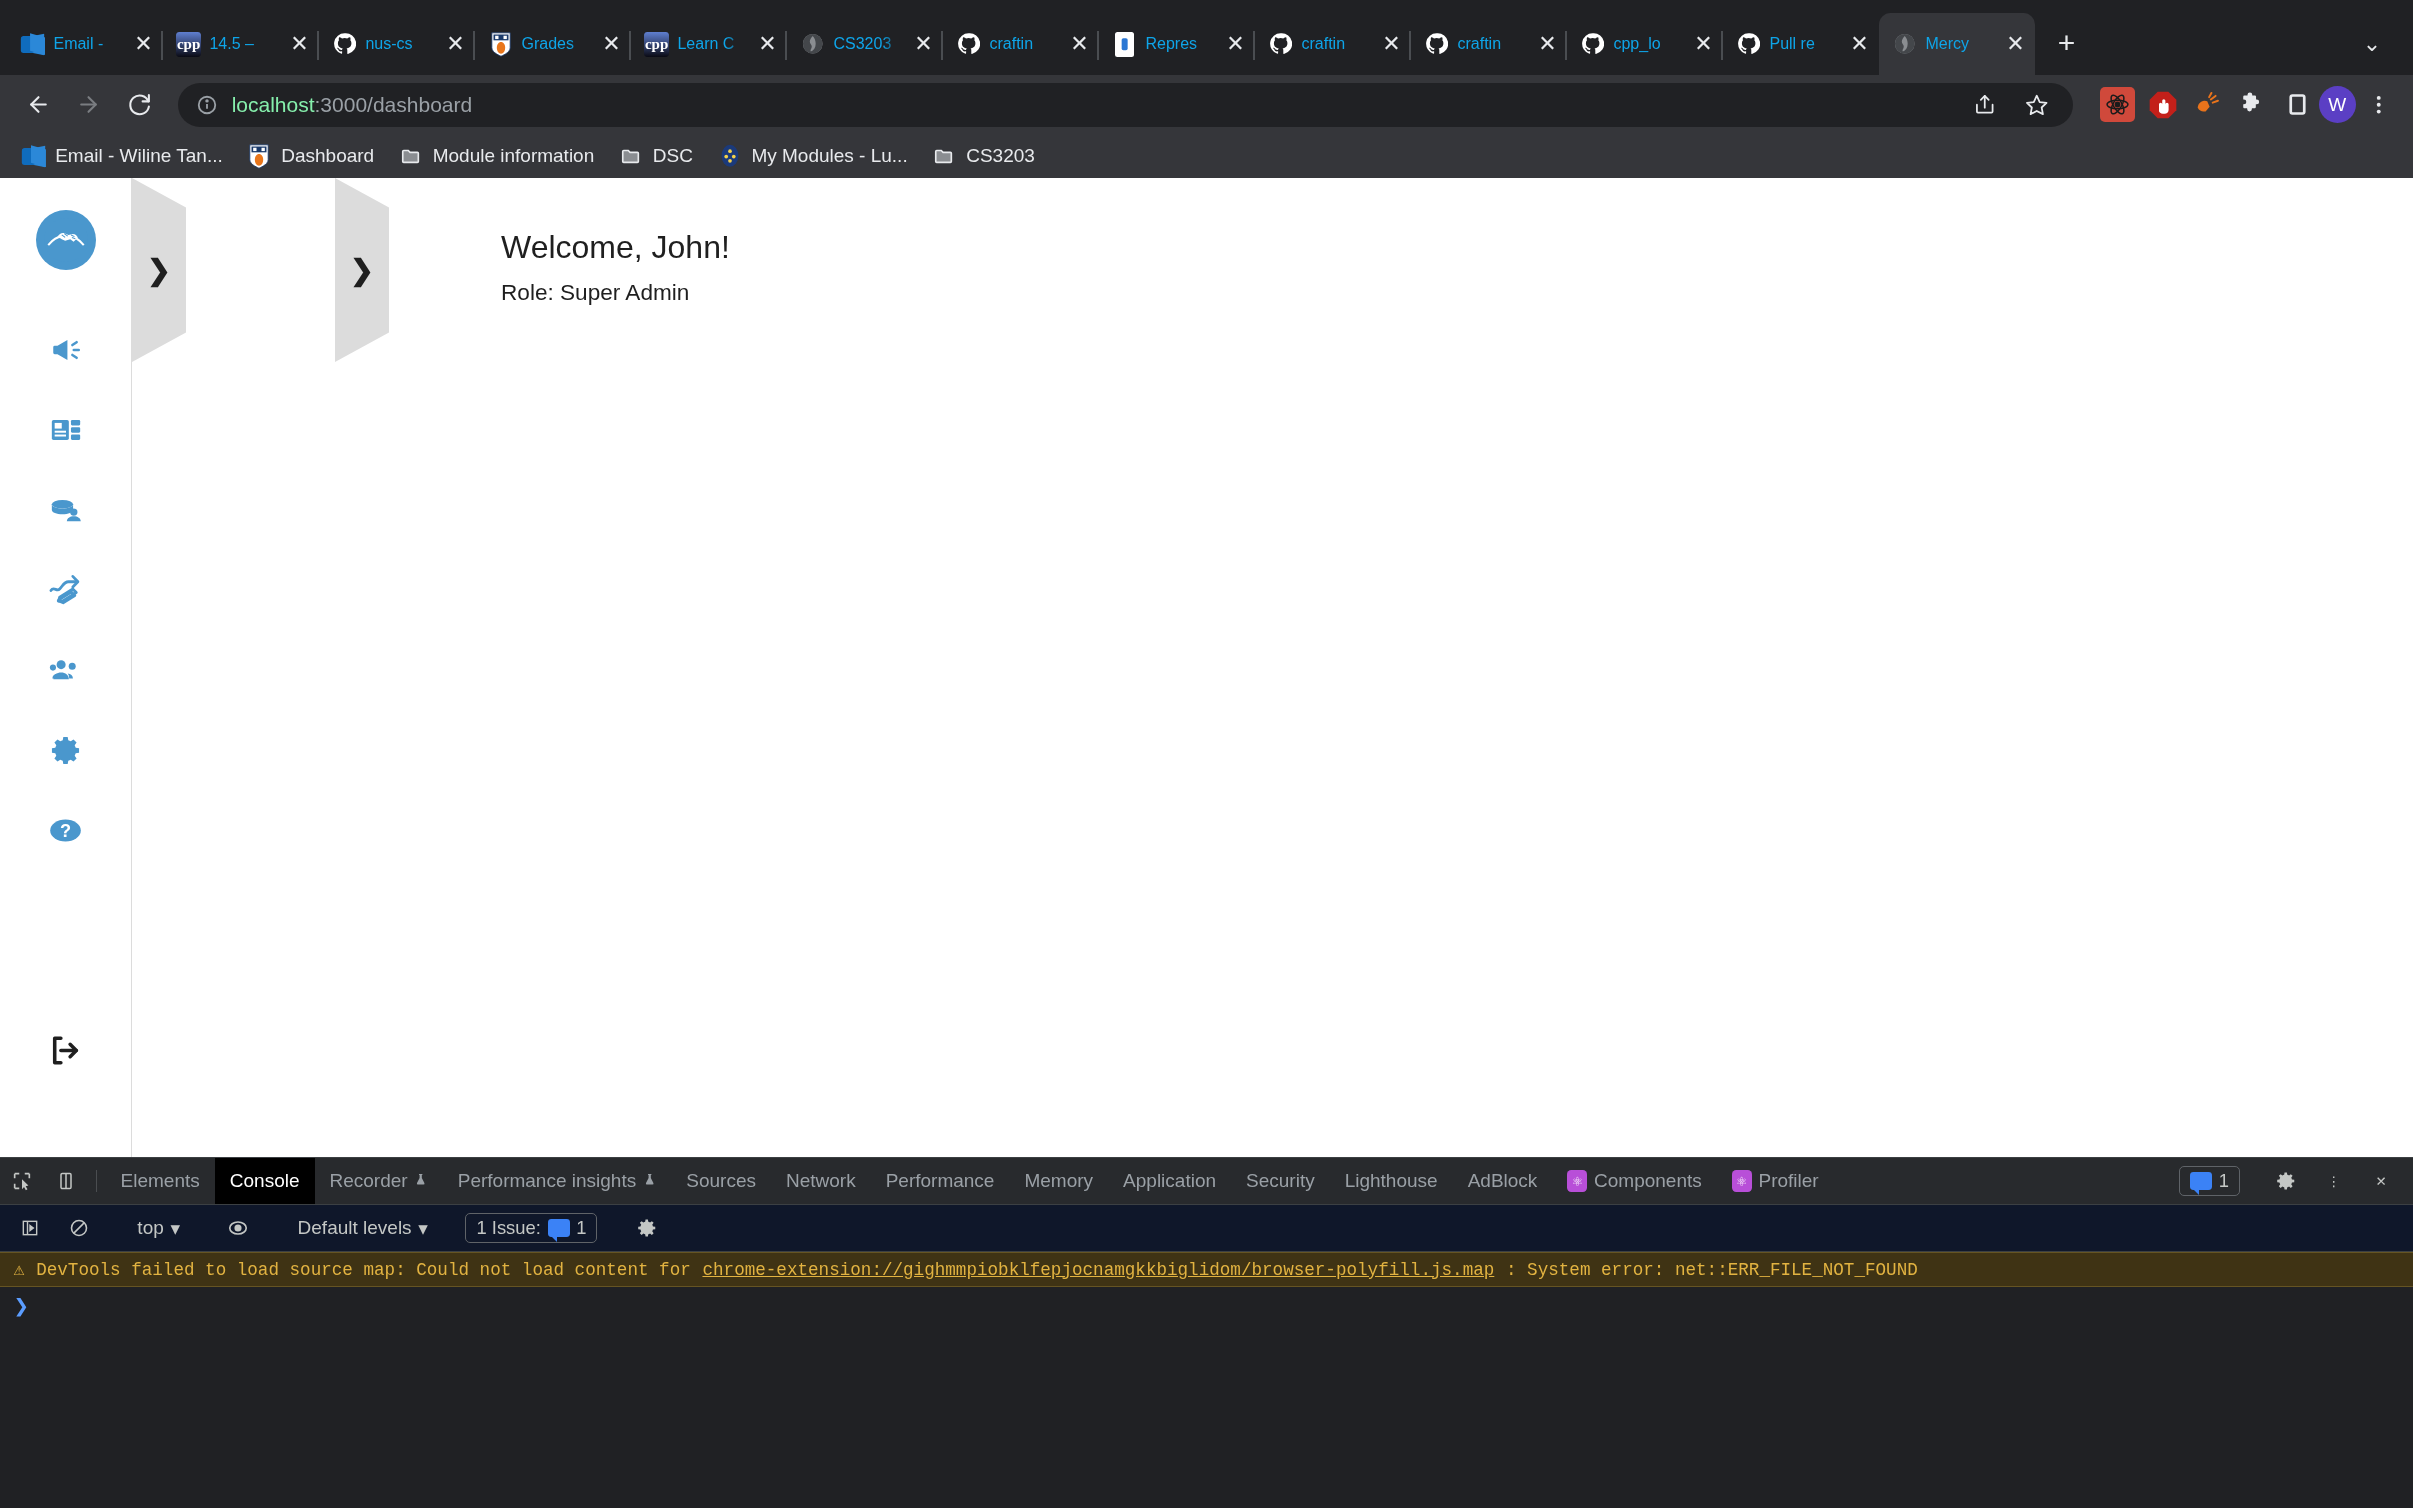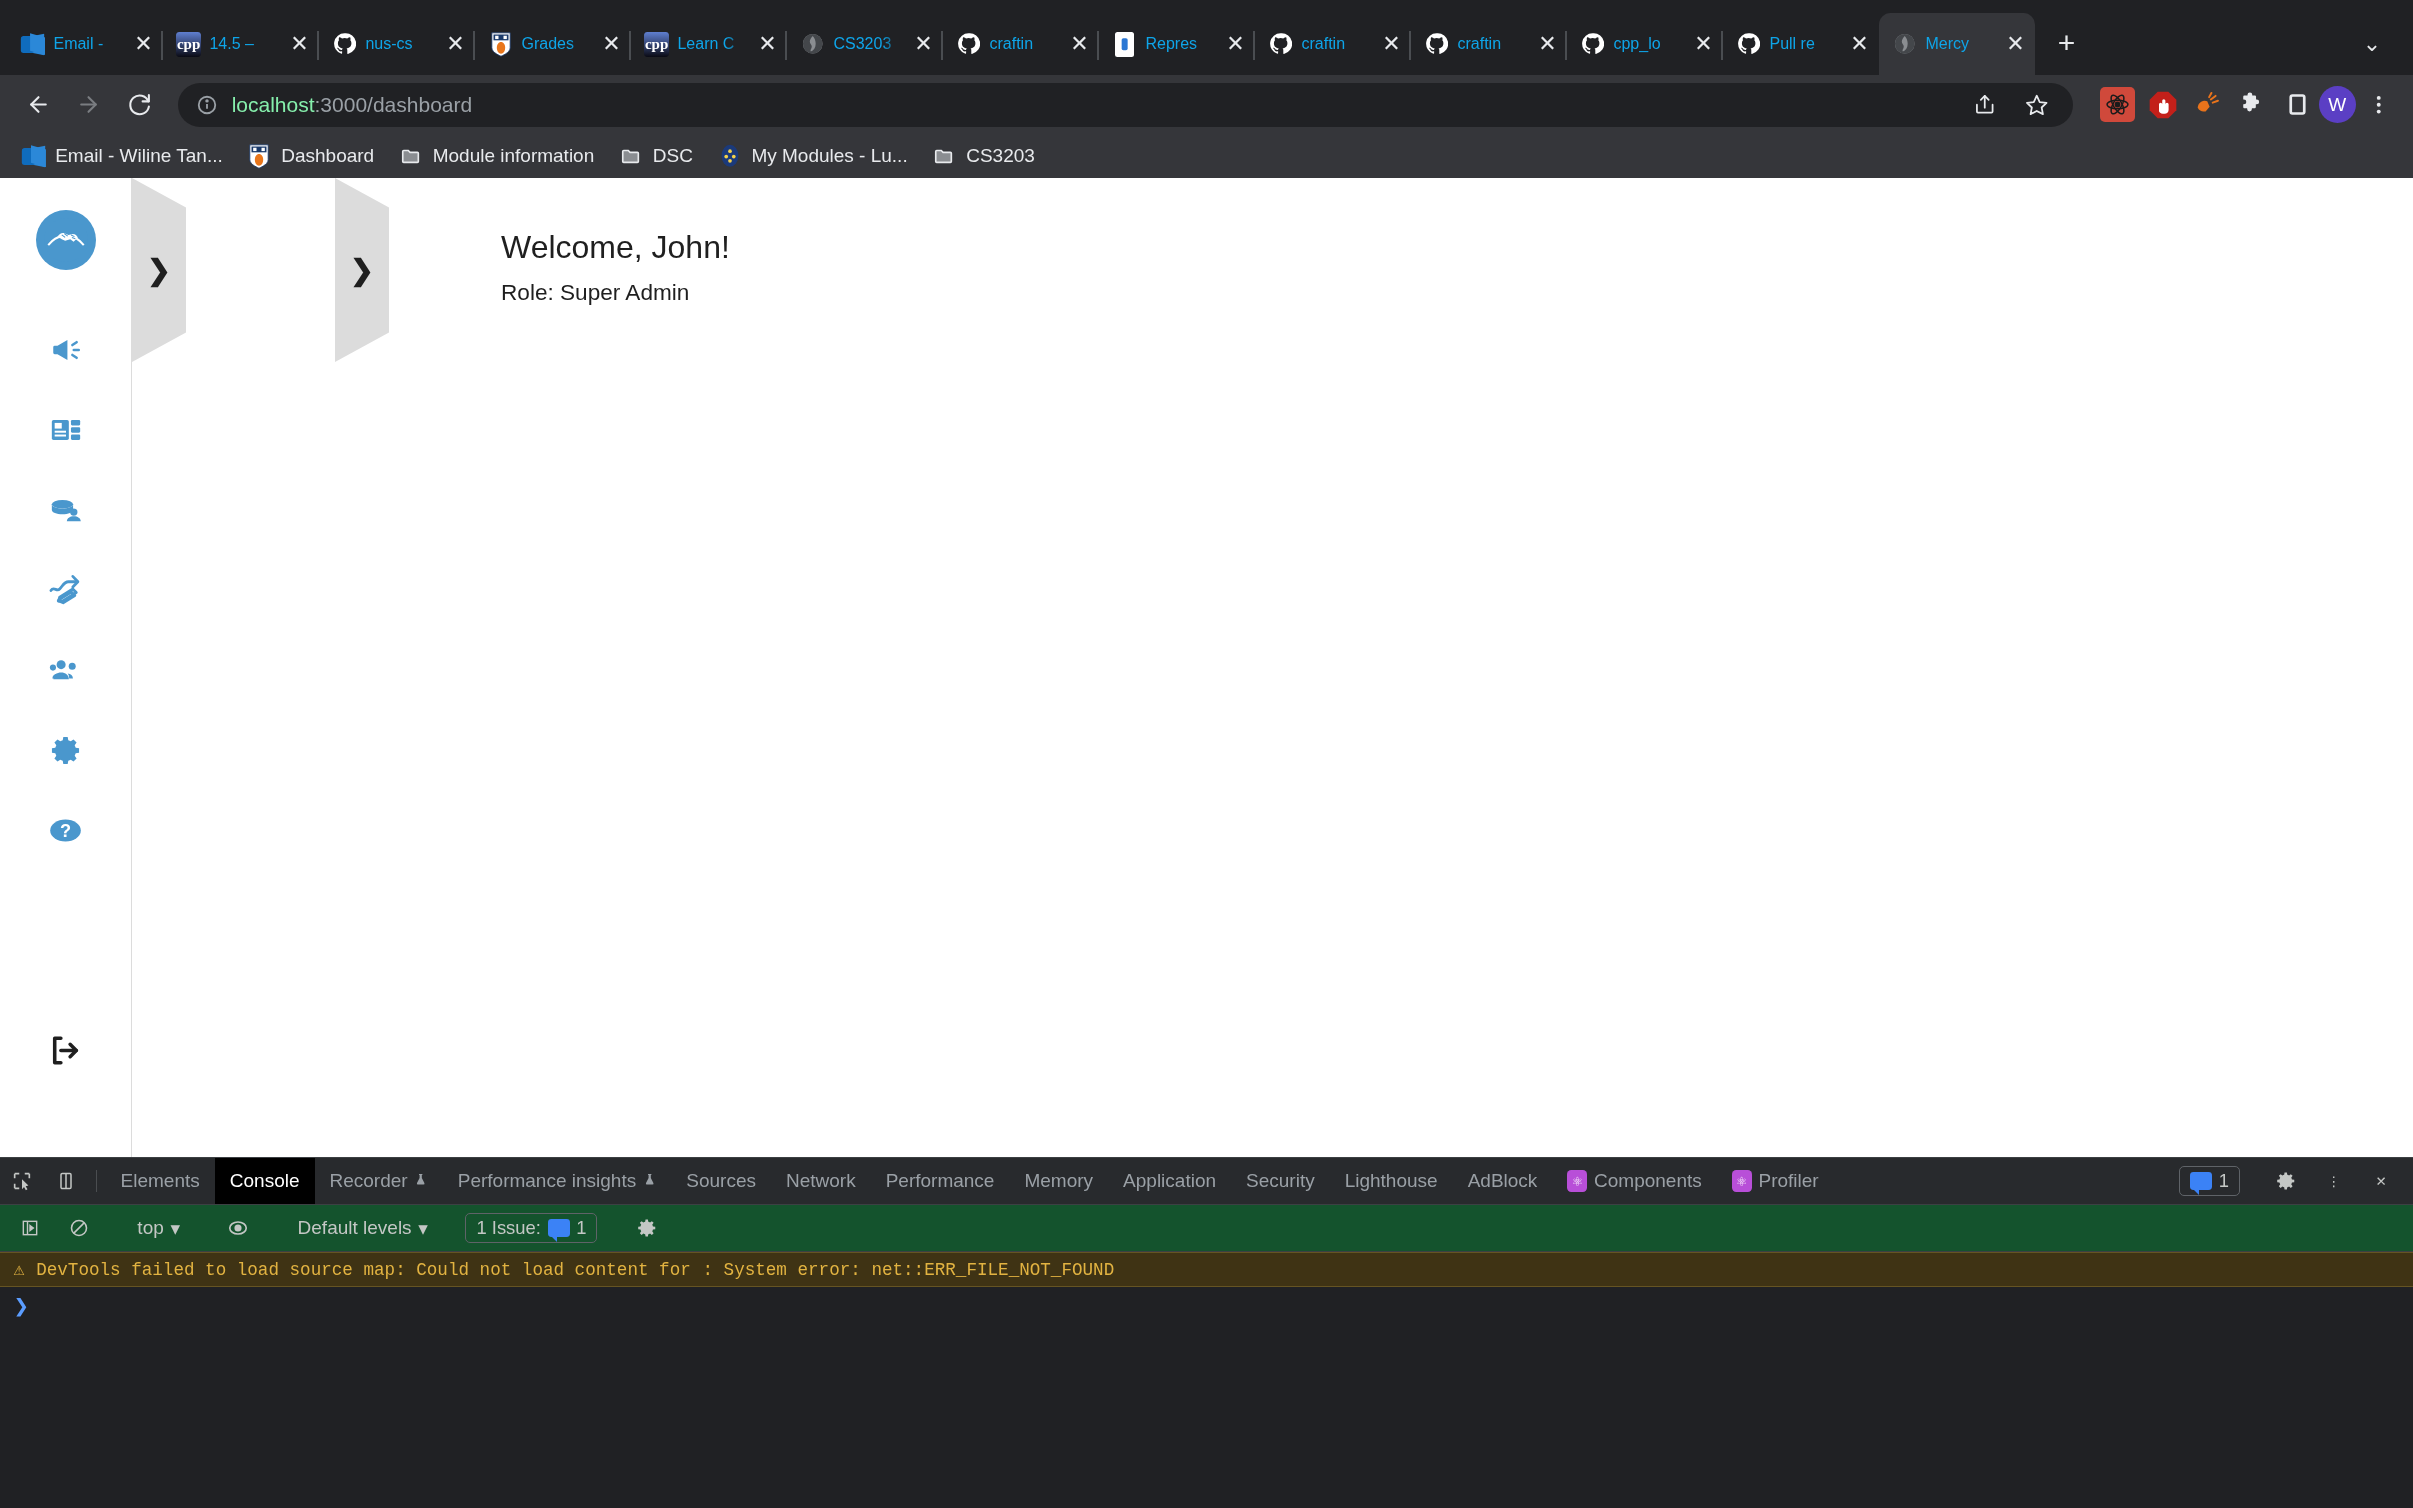--- a/index.html
+++ b/index.html
@@ -169,21 +169,21 @@
   .dt-tabs-right{ margin-left:auto; display:flex; align-items:center; padding-right:10px; gap:3.4px;}
   .issuechip{
     display:flex;align-items:center;gap:6.7px;border:0.8px solid #5f6368;border-radius:5px;
     padding:3.4px 10px; color:#c4c7c5; font-size:18.4px;
   }
   .speech{
     display:inline-block;width:22px;height:18.4px;background:#3b82f6;border-radius:3.4px;position:relative;
   }
   .speech::after{content:"";position:absolute;left:4.2px;bottom:-5px;border-left:5.9px solid transparent;border-right:0 solid transparent;border-top:5.9px solid #3b82f6;}
   .dt-toolbar{
-    height:47px; display:flex; align-items:center; background:#14532d;
+    height:47px; display:flex; align-items:center; background:#0f172a;
     border-bottom:0.8px solid #3c4043; padding:0 8.4px; gap:5px;
   }
   .ctx-select{ color:#c4c7c5; font-size:19px; padding:0 8.4px; display:flex; align-items:center; gap:6.7px;}
   .filterbox{
     flex:1 1 auto; height:32px; background:#202124; border:0.8px solid #5f6368;
     border-radius:1.7px; margin:0 8.4px; display:flex; align-items:center; padding:0 10px;
   }
   .filterbox input{
     width:100%; background:transparent; border:0; outline:none;
     color:#e8eaed; font-size:19px; font-family:"Liberation Sans",sans-serif;
@@ -737,20 +737,21 @@
       <svg width="22" height="22" viewBox="0 0 24 24" fill="currentColor">
           <path d="M12 8.2A3.8 3.8 0 1 0 12 15.8 3.8 3.8 0 0 0 12 8.2zm9 5.1v-2.6l-2.5-.4a6.9 6.9 0 0 0-.8-1.9l1.5-2-1.9-1.9-2 1.5a6.9 6.9 0 0 0-1.9-.8L13 2.7h-2.6l-.4 2.5a6.9 6.9 0 0 0-1.9.8l-2-1.5-1.9 1.9 1.5 2a6.9 6.9 0 0 0-.8 1.9l-2.5.4V13.3l2.5.4c.2.7.5 1.3.8 1.9l-1.5 2 1.9 1.9 2-1.5c.6.4 1.2.6 1.9.8l.4 2.5H13l.4-2.5c.7-.2 1.3-.4 1.9-.8l2 1.5 1.9-1.9-1.5-2c.4-.6.6-1.2.8-1.9z"></path>
         </svg>
     </div>
   </div>
 
   <div class="dt-console">
     <div class="warnrow">
       <span class="warn-tri">⚠</span>
       <span>DevTools failed to load source map: Could not load content for </span>
+        <a href="#">chrome-extension://gighmmpiobklfepjocnamgkkbiglidom/browser-polyfill.js.map</a>
         <span>: System error: net::ERR_FILE_NOT_FOUND</span>
     </div>
     <div class="promptrow">
       <span>❯</span>
     </div>
   </div>
 </div>
 
 
 </body></html>

